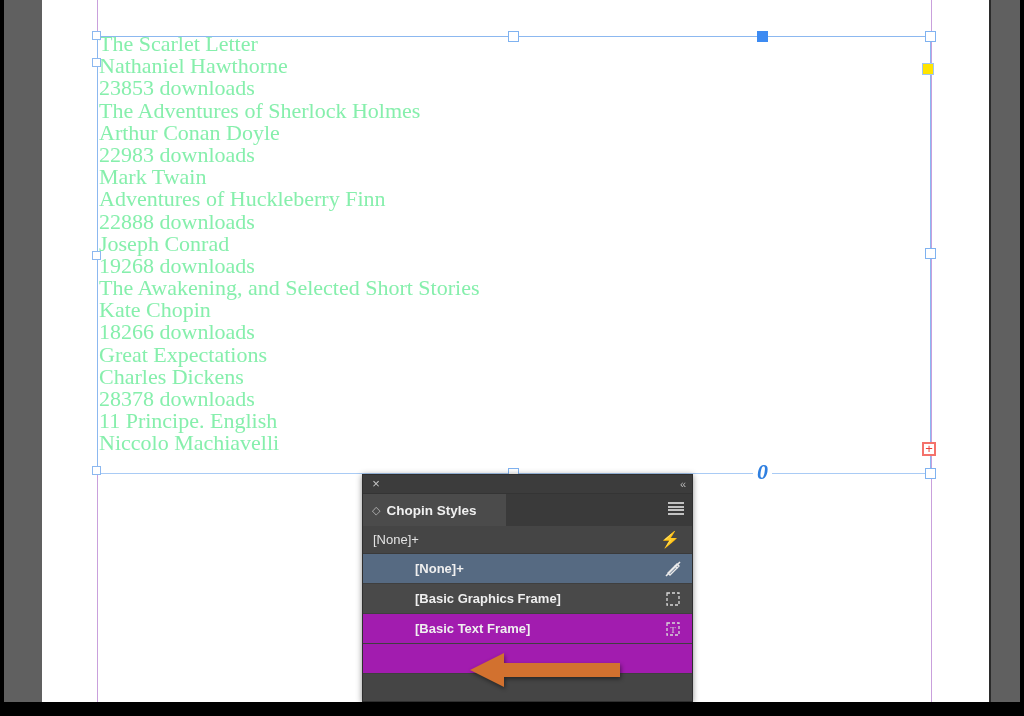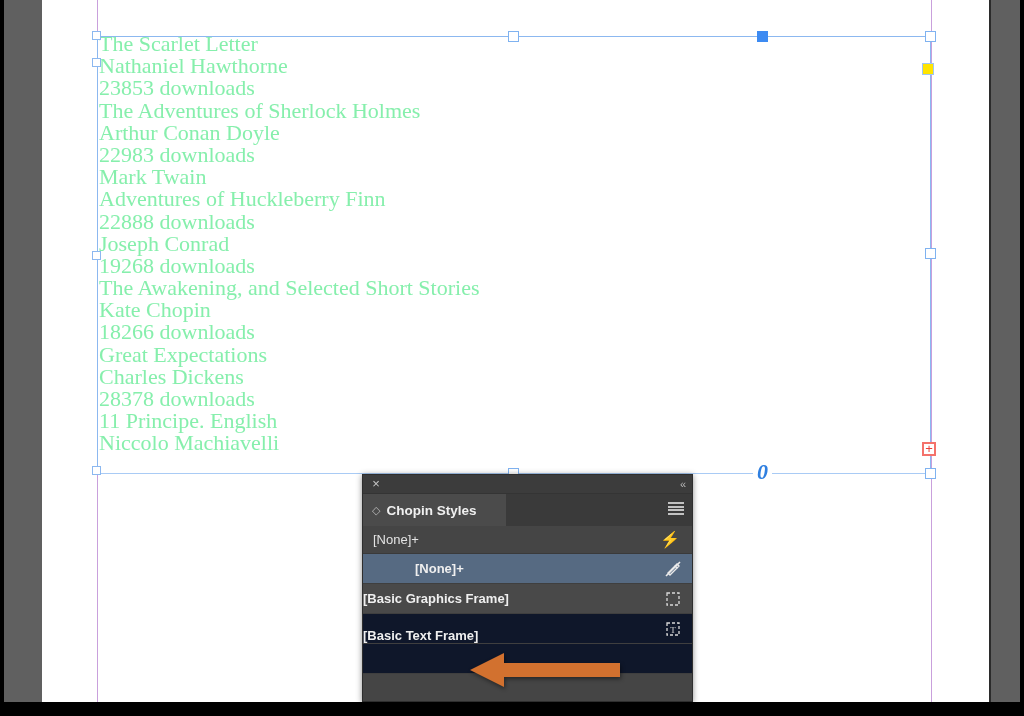--- a/index.html
+++ b/index.html
@@ -127,24 +127,24 @@
     position:absolute; right:12px; top:4px;
     color:#efefef; font-size:16px; line-height:20px; font-weight:bold;
   }
 
   .style-list { position:relative; }
   .style-row {
     position:relative; height:30px; background:#494949;
     border-bottom:1px solid #3f3f3f;
     display:flex; align-items:center;
   }
-  .style-row.alt { background:#0f172a;align-items:flex-end; }
+  .style-row.alt { background:#a21caf; }
   .style-row.selected { background:#566a82; }
   .style-row .name {
-    font-size:13px; color:#efefef; font-weight:bold;
+    padding-left:52px; font-size:13px; color:#efefef; font-weight:bold;
   }
   .style-row.selected .name { padding-left:52px; }
   .row-icon {
     position:absolute; right:10px; top:6px; width:18px; height:18px;
     color:#e2e2e2;
   }
   .row-icon svg { display:block; }
   .style-row.empty { height:30px; }
 
   

